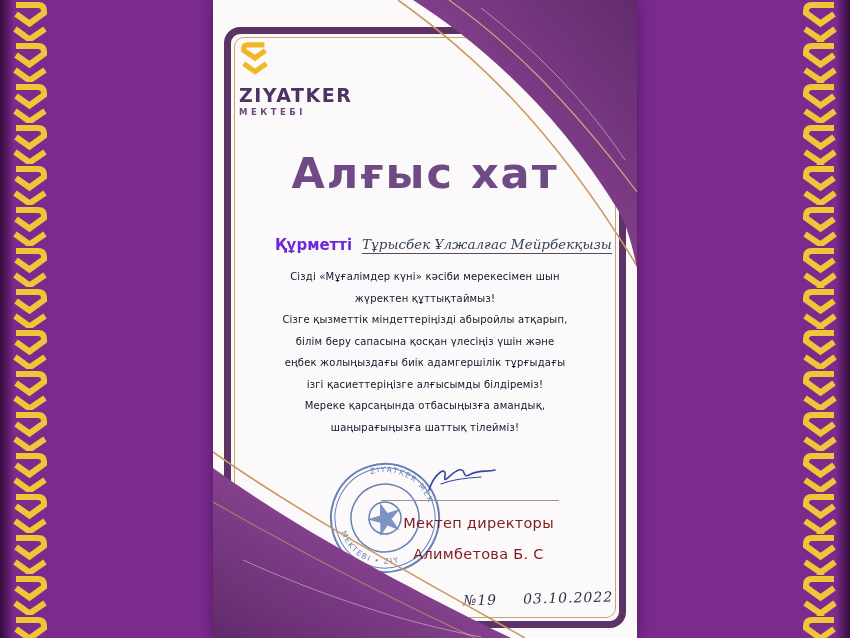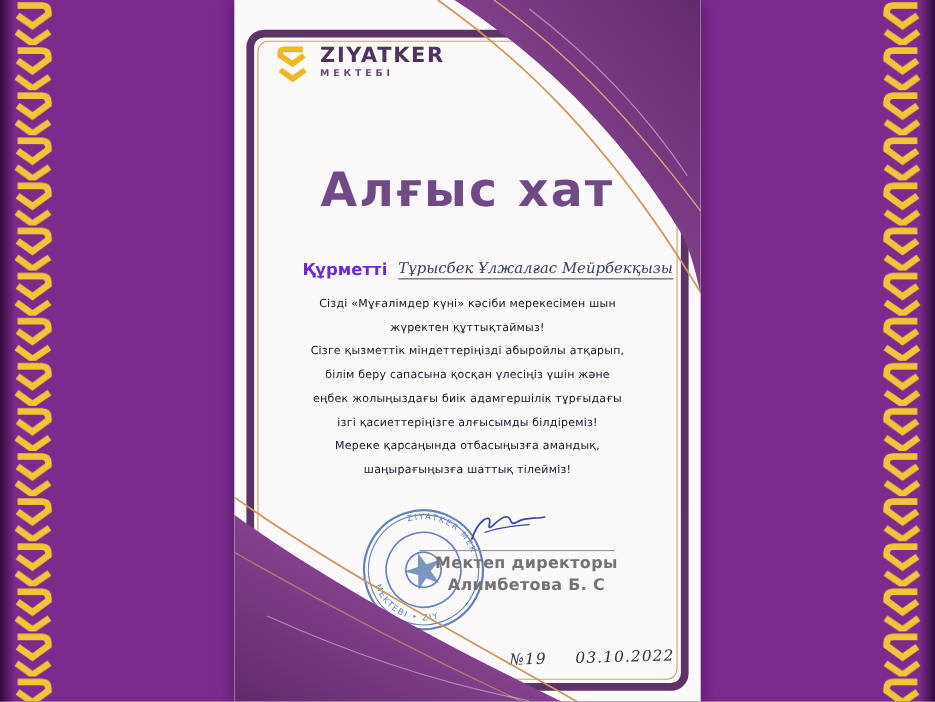--- a/index.html
+++ b/index.html
@@ -19,42 +19,42 @@
   .certificate { position:absolute; left:213px; top:0; width:424px; height:638px;
                  background:#fbf9fa; box-shadow:0 0 14px rgba(30,0,40,.45); }
 
   .frame-outer { position:absolute; left:11px; right:11px; top:27px; bottom:10px;
                  border:7px solid #5d3366; border-radius:16px; z-index:1; }
   .frame-gold  { position:absolute; left:3px; right:3px; top:3px; bottom:3px;
                  border:1.5px solid #c8a36d; border-radius:10px; }
 
   .decor-svg { position:absolute; left:0; top:0; width:424px; height:638px; z-index:4; pointer-events:none; }
 
-  .logo { position:absolute; left:37px; top:40px; display:flex; align-items:flex-start; gap:9px; z-index:3; }
+  .logo { position:absolute; left:26px; top:40px; display:flex; align-items:flex-start; gap:9px; z-index:3;flex-direction:column; }
   .logo-text-main { font-size:19px; font-weight:bold; letter-spacing:1.5px; color:#4e3260; line-height:20px; }
   .logo-text-sub  { font-size:8.5px; font-weight:bold; letter-spacing:3.5px; color:#6b4a7a; margin-top:2px; }
 
   .title { position:absolute; left:0; width:100%; top:148px; text-align:center;
            font-size:43px; font-weight:bold; letter-spacing:2px; color:#6f4a85; z-index:3; }
 
   .salutation { position:absolute; left:62px; top:236px; width:320px; display:flex; align-items:flex-end; z-index:3; }
   .salutation-label { font-size:15px; font-weight:bold; color:#6d28d9; margin-right:10px; white-space:nowrap; }
   .recipient { flex:1; font-family:"DejaVu Serif","Liberation Serif",serif; font-style:italic;
                font-size:13.5px; color:#37405a; text-align:center; border-bottom:1px solid #5a4a5a;
                padding-bottom:1px; white-space:nowrap; }
 
   .body-text { position:absolute; left:14px; right:14px; top:266px; text-align:center; z-index:3; }
   .body-text div { font-size:10px; font-weight:normal; color:#0f172a; line-height:21.5px; letter-spacing:.2px; }
 
   .stamp { position:absolute; left:112px; top:458px; width:120px; height:120px; z-index:2; opacity:.85; }
 
   .sig-block { position:absolute; left:168px; top:462px; width:195px; z-index:3; text-align:center; }
   .sig-scribble { position:absolute; left:40px; top:0; width:90px; height:36px; }
   .sig-line { margin-top:38px; border-bottom:1.5px solid #9a8f96; width:178px; }
-  .sig-role { font-size:14.5px; font-weight:bold; color:#737373; line-height:18px; margin-top:2px; letter-spacing:.3px; }
+  .sig-role { font-size:14.5px; font-weight:normal; color:#7f1d1d; line-height:18px; margin-top:13px; letter-spacing:.3px; }
 
   .doc-footer { position:absolute; left:250px; top:590px; z-index:3;
                 font-family:"DejaVu Serif","Liberation Serif",serif; font-style:italic;
                 font-size:14px; color:#2e3244; transform:rotate(-1.5deg); letter-spacing:1px; }
   .doc-footer span { margin-right:26px; }
 </style>
 </head>
 <body>
 
 <div class="stage">

